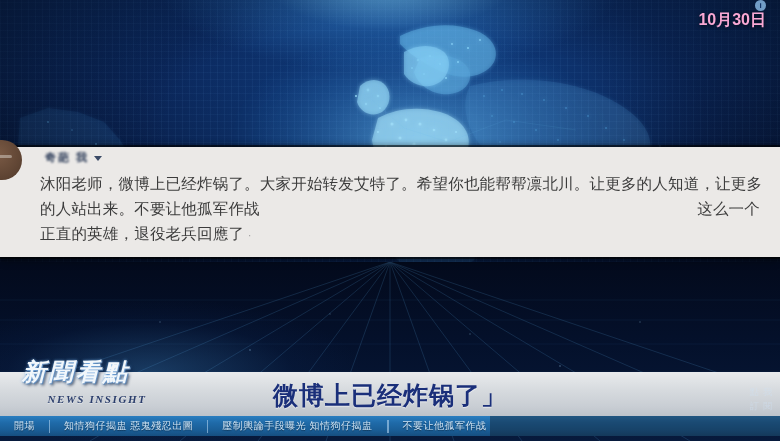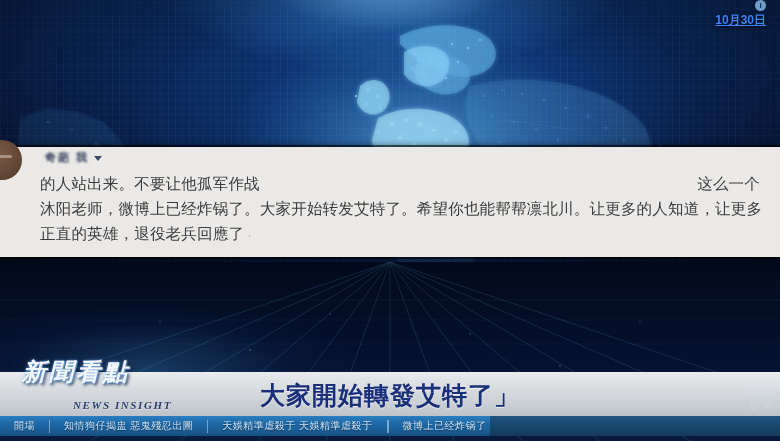--- a/index.html
+++ b/index.html
@@ -67,27 +67,26 @@
     opacity: 0.55;
   }
 
   
   .date-block {
     position: absolute;
     right: 14px; top: 8px;
     text-align: right;
   }
   .date-text {
-    color: #3b82f6;
-    font-size: 12px;
+    color: #f9a8d4;
+    font-size: 16px;
     font-weight: bold;
     letter-spacing: 0px;
     text-shadow: 0 1px 4px rgba(0,0,0,0.75);
     line-height: 24px;
-    text-decoration: underline;
   }
   .info-icon {
     position: absolute;
     right: 0px; top: -8px;
     width: 11px; height: 11px;
     border-radius: 50%;
     background: rgba(150,200,245,0.75);
     color: #0b2a5e;
     font-size: 8px;
     font-weight: bold;
@@ -212,23 +211,23 @@
       2px 2px 3px rgba(10,25,55,0.8);
     line-height: 34px;
   }
   .logo-en {
     color: #2a3d6b;
     font-family: "Liberation Serif", "DejaVu Serif", serif;
     font-size: 11px;
     font-weight: bold;
     font-style: italic;
     letter-spacing: 1.6px;
-    text-align: right;
+    text-align: center;
     width: 150px;
-    margin-top: 10px;
+    margin-top: 4px;
     text-shadow: 0 1px 0 rgba(255,255,255,0.45);
   }
 
   
   .ticker {
     position: absolute;
     left: 0; top: 416px;
     width: 780px; height: 20px;
     background: linear-gradient(180deg, #2a7ec0 0%, #1f6aa8 35%, #1a5e97 70%, #164f80 100%);
     display: flex;
@@ -491,53 +490,53 @@
   <div class="seam" style="top:145px;"></div>
   <div class="post-overlay">
     <div class="post-avatar">
       <div class="post-avatar-bar"></div>
     </div>
     <div class="post-username-row">
       <span class="post-username">奇葩 我</span>
       <span class="caret-down"></span>
     </div>
     <div class="post-body">
+      <div class="post-line">沐阳老师，微博上已经炸锅了。大家开始转发艾特了。希望你也能帮帮凛北川。让更多的人知道，让更多</div>
       <div class="post-line post-line-split">
         <span>的人站出来。不要让他孤军作战</span>
         <span>这么一个</span>
       </div>
-      <div class="post-line">沐阳老师，微博上已经炸锅了。大家开始转发艾特了。希望你也能帮帮凛北川。让更多的人知道，让更多</div>
       <div class="post-line">
         <span>正直的英雄，退役老兵回應了</span><span class="post-line-tail">·</span>
       </div>
     </div>
   </div>
   <div class="seam" style="top:257px;"></div>
 
   <div class="headline-bar">
-    <div class="headline-text">大家開始轉發艾特了」</div>
+    <div class="headline-text">微博上已经炸锅了」</div>
   </div>
 
   <div class="logo-block">
     <div class="logo-cn">新聞看點</div>
     <div class="logo-en">NEWS INSIGHT</div>
   </div>
 
   <div class="watermark">
     <span>點</span>
     <span>我</span>
     <span>訂</span>
     <span>閱</span>
   </div>
 
   <div class="ticker">
     <span class="ticker-item">開場</span>
     <span class="ticker-sep"></span>
     <span class="ticker-item">知情狗仔揭盅 惡鬼殘忍出圖</span>
     <span class="ticker-sep"></span>
-    <span class="ticker-item">天娛精準虐殺于 天娛精準虐殺于</span>
+    <span class="ticker-item">壓制輿論手段曝光 知情狗仔揭盅</span>
     <span class="ticker-sep"></span>
     <span class="ticker-sep"></span>
-    <span class="ticker-item">微博上已经炸锅了</span>
+    <span class="ticker-item">不要让他孤军作战</span>
     <div class="ticker-shade"></div>
   </div>
 
 </div>
 
 </body></html>

